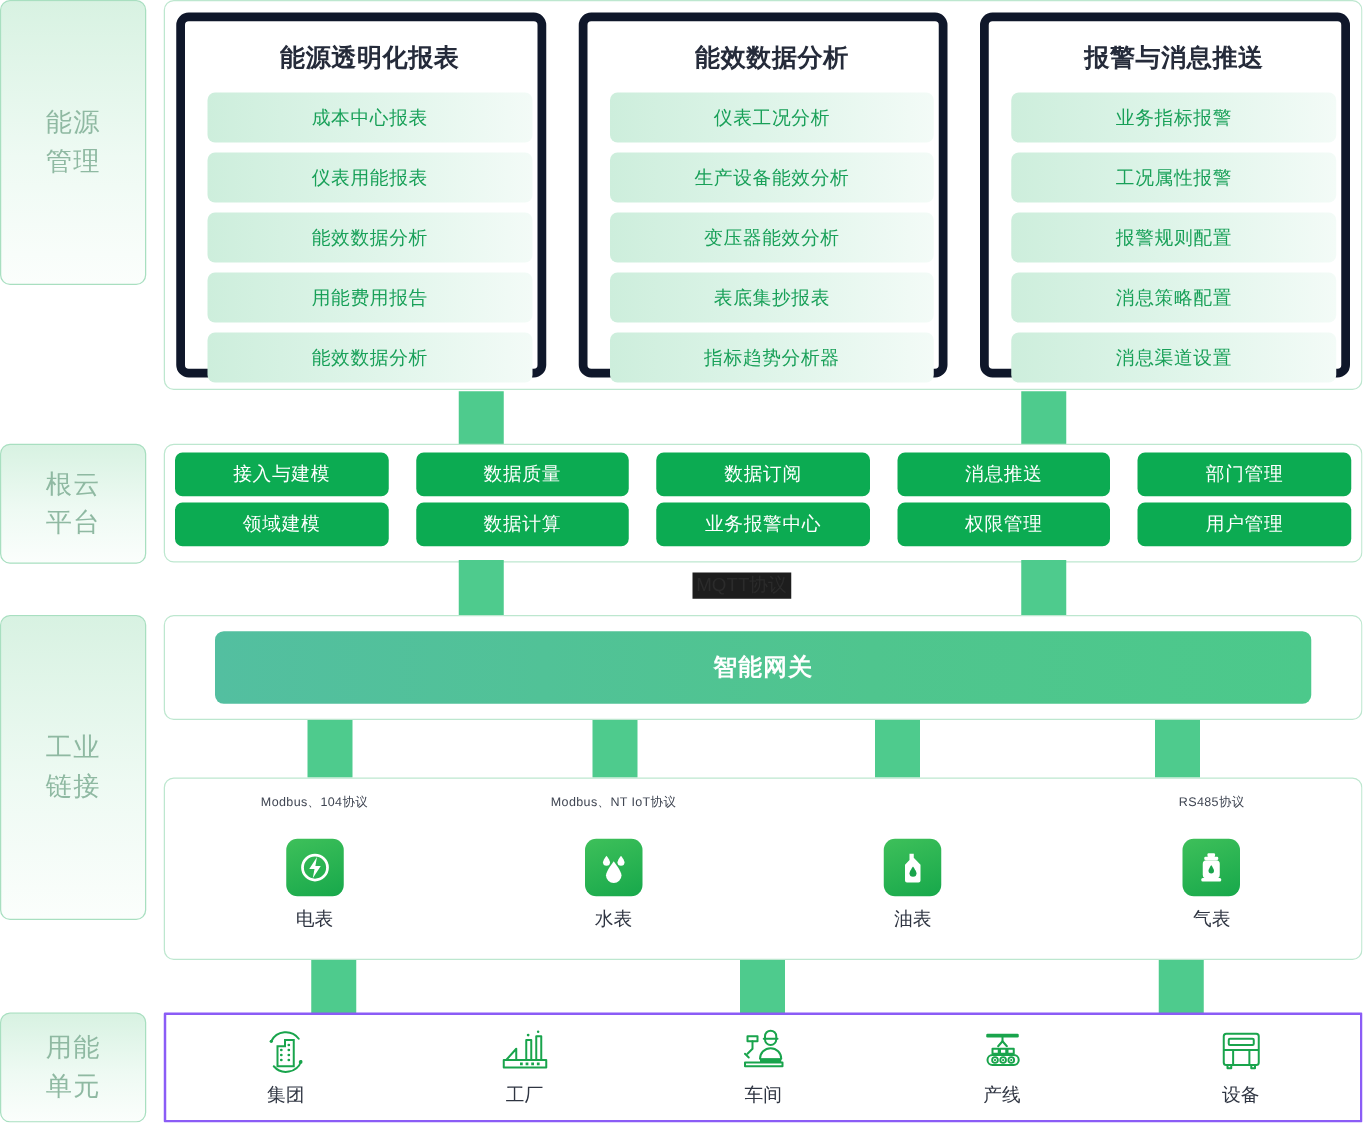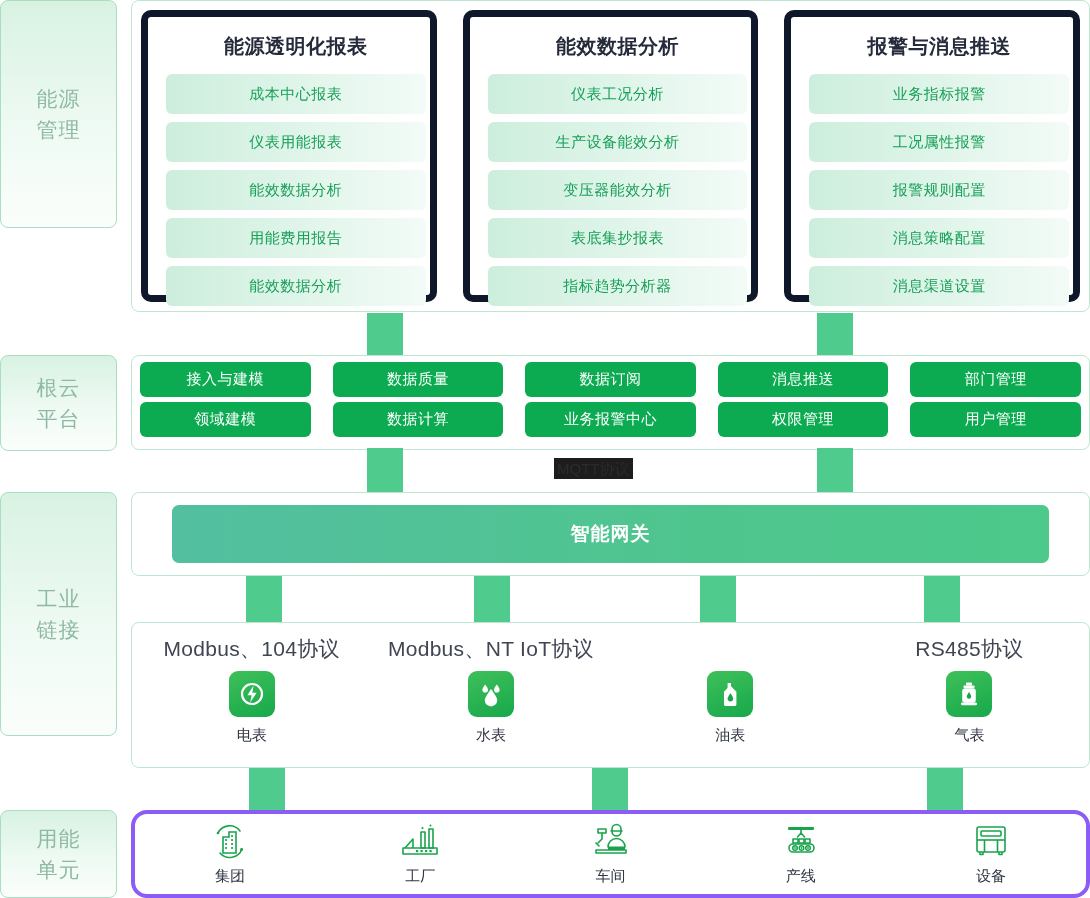--- a/index.html
+++ b/index.html
@@ -124,37 +124,37 @@
     position: absolute; left: 0; top: 130px;
     width: 959px; height: 146px;
     border: 1px solid #BDE7CF; border-radius: 8px; background:#fff;
     display: flex;
   }
   .meter-group {
     flex: 1; display: flex; flex-direction: column; align-items: center;
     padding-top: 12px;
   }
   .proto-label {
-    font-size: 21px; color: #3F4552; letter-spacing: .3px;
+    font-size: 10px; color: #3F4552; letter-spacing: .3px;
     height: 22px; white-space: nowrap;
   }
   .meter-icon {
     width: 46px; height: 46px; border-radius: 9px;
     background: linear-gradient(160deg, #3EC05A 0%, #17A84B 100%);
     margin-top: 14px;
     display: flex; align-items: center; justify-content: center;
   }
   .meter-name { margin-top: 9px; font-size: 15px; color: #2F3542; }
 
   
   #row-units { left: 0; top: 810px; width: 1090px; height: 88px; }
   #row-units .side-label { height: 88px; }
   #units-panel {
     margin-left: 14px; width: 959px; height: 88px;
-    border: 4px solid #8b5cf6; border-radius: 16px; background:#fff;
+    border: 2px solid #8b5cf6; border-radius: 1px; background:#fff;
     display: flex; align-items: center;
   }
   .unit {
     flex: 1; display: flex; flex-direction: column; align-items: center;
   }
   .unit-icon { width: 44px; height: 40px; display:flex; align-items:center; justify-content:center; }
   .unit-name { margin-top: 5px; font-size: 15px; color: #2F3542; }
 </style>
 </head>
 <body>

